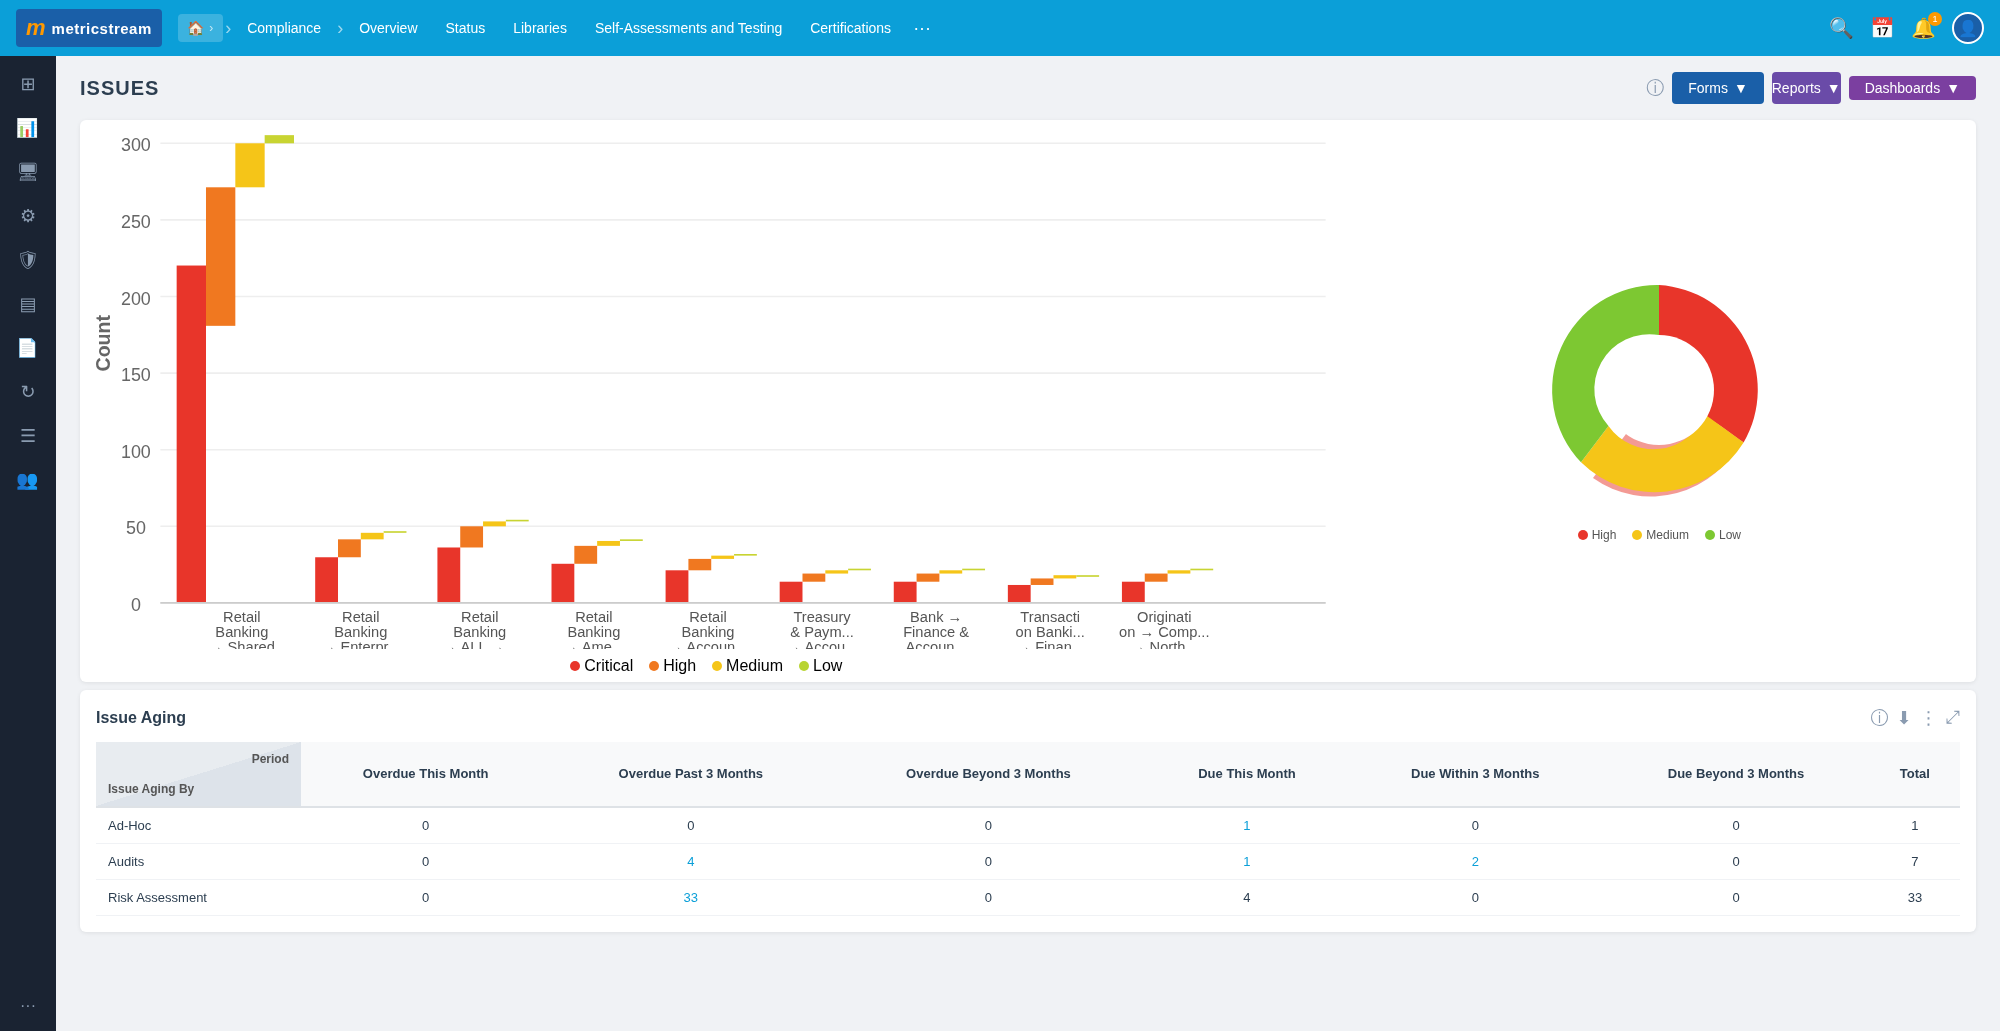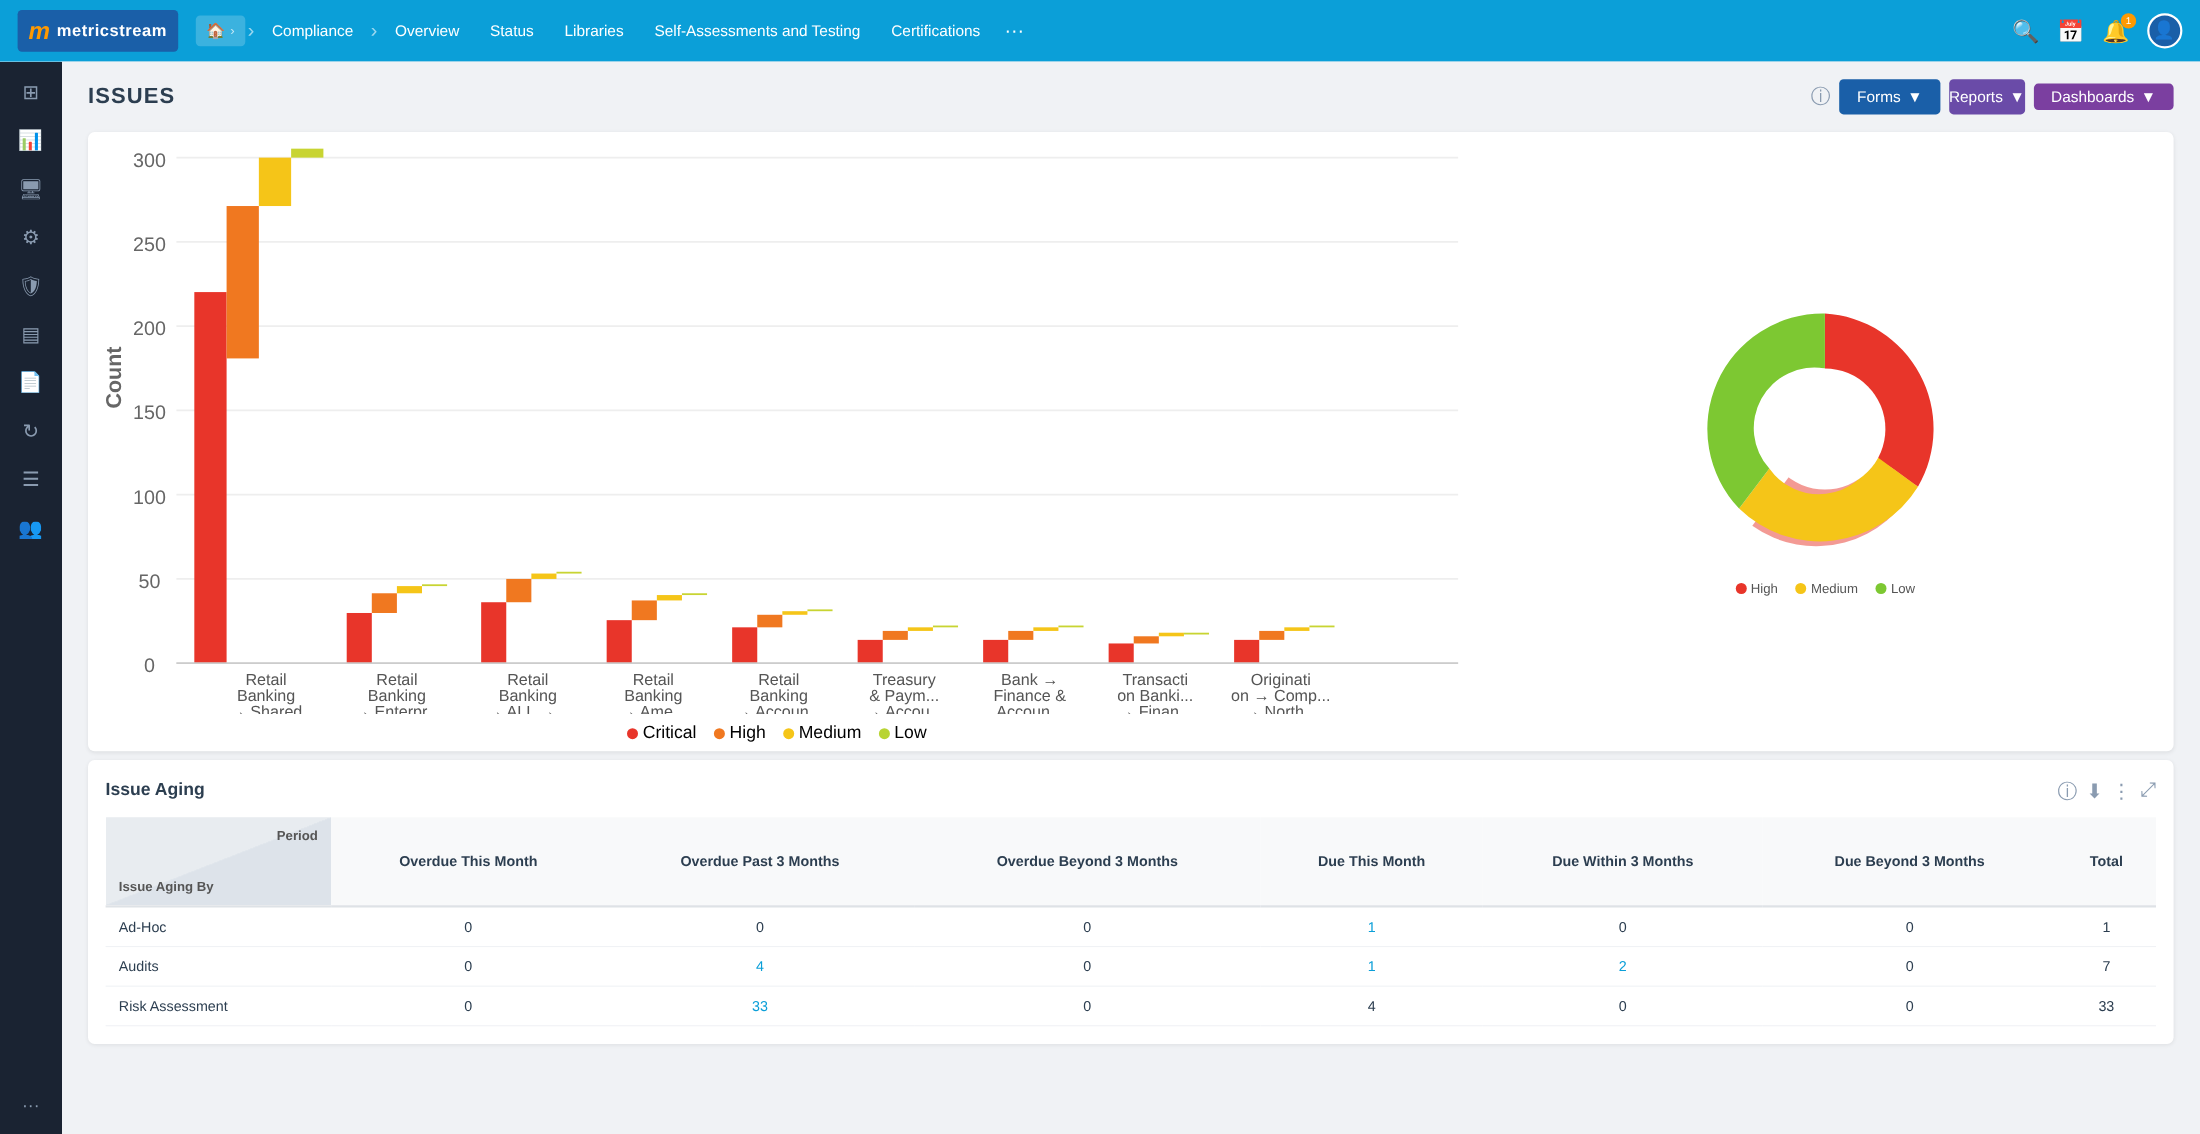--- a/index.html
+++ b/index.html
@@ -598,21 +598,21 @@
         <span>⬇</span>
         <span>⋮</span>
         <span>⤢</span>
       </div>
     </div>
 
     <table class="aging-table">
       <thead>
         <tr>
           <th class="diagonal-header">
-            <div style="display:flex; flex-direction:column; gap:18px;">
+            <div style="display:flex; flex-direction:column; gap:2px;">
               <div style="text-align:right; font-size:12px; color:#555;">Period</div>
               <div style="text-align:left; font-size:12px; color:#555; margin-top:14px;">Issue Aging By</div>
             </div>
           </th>
           <th>Overdue This Month</th>
           <th>Overdue Past 3 Months</th>
           <th>Overdue Beyond 3 Months</th>
           <th>Due This Month</th>
           <th>Due Within 3 Months</th>
           <th>Due Beyond 3 Months</th>

